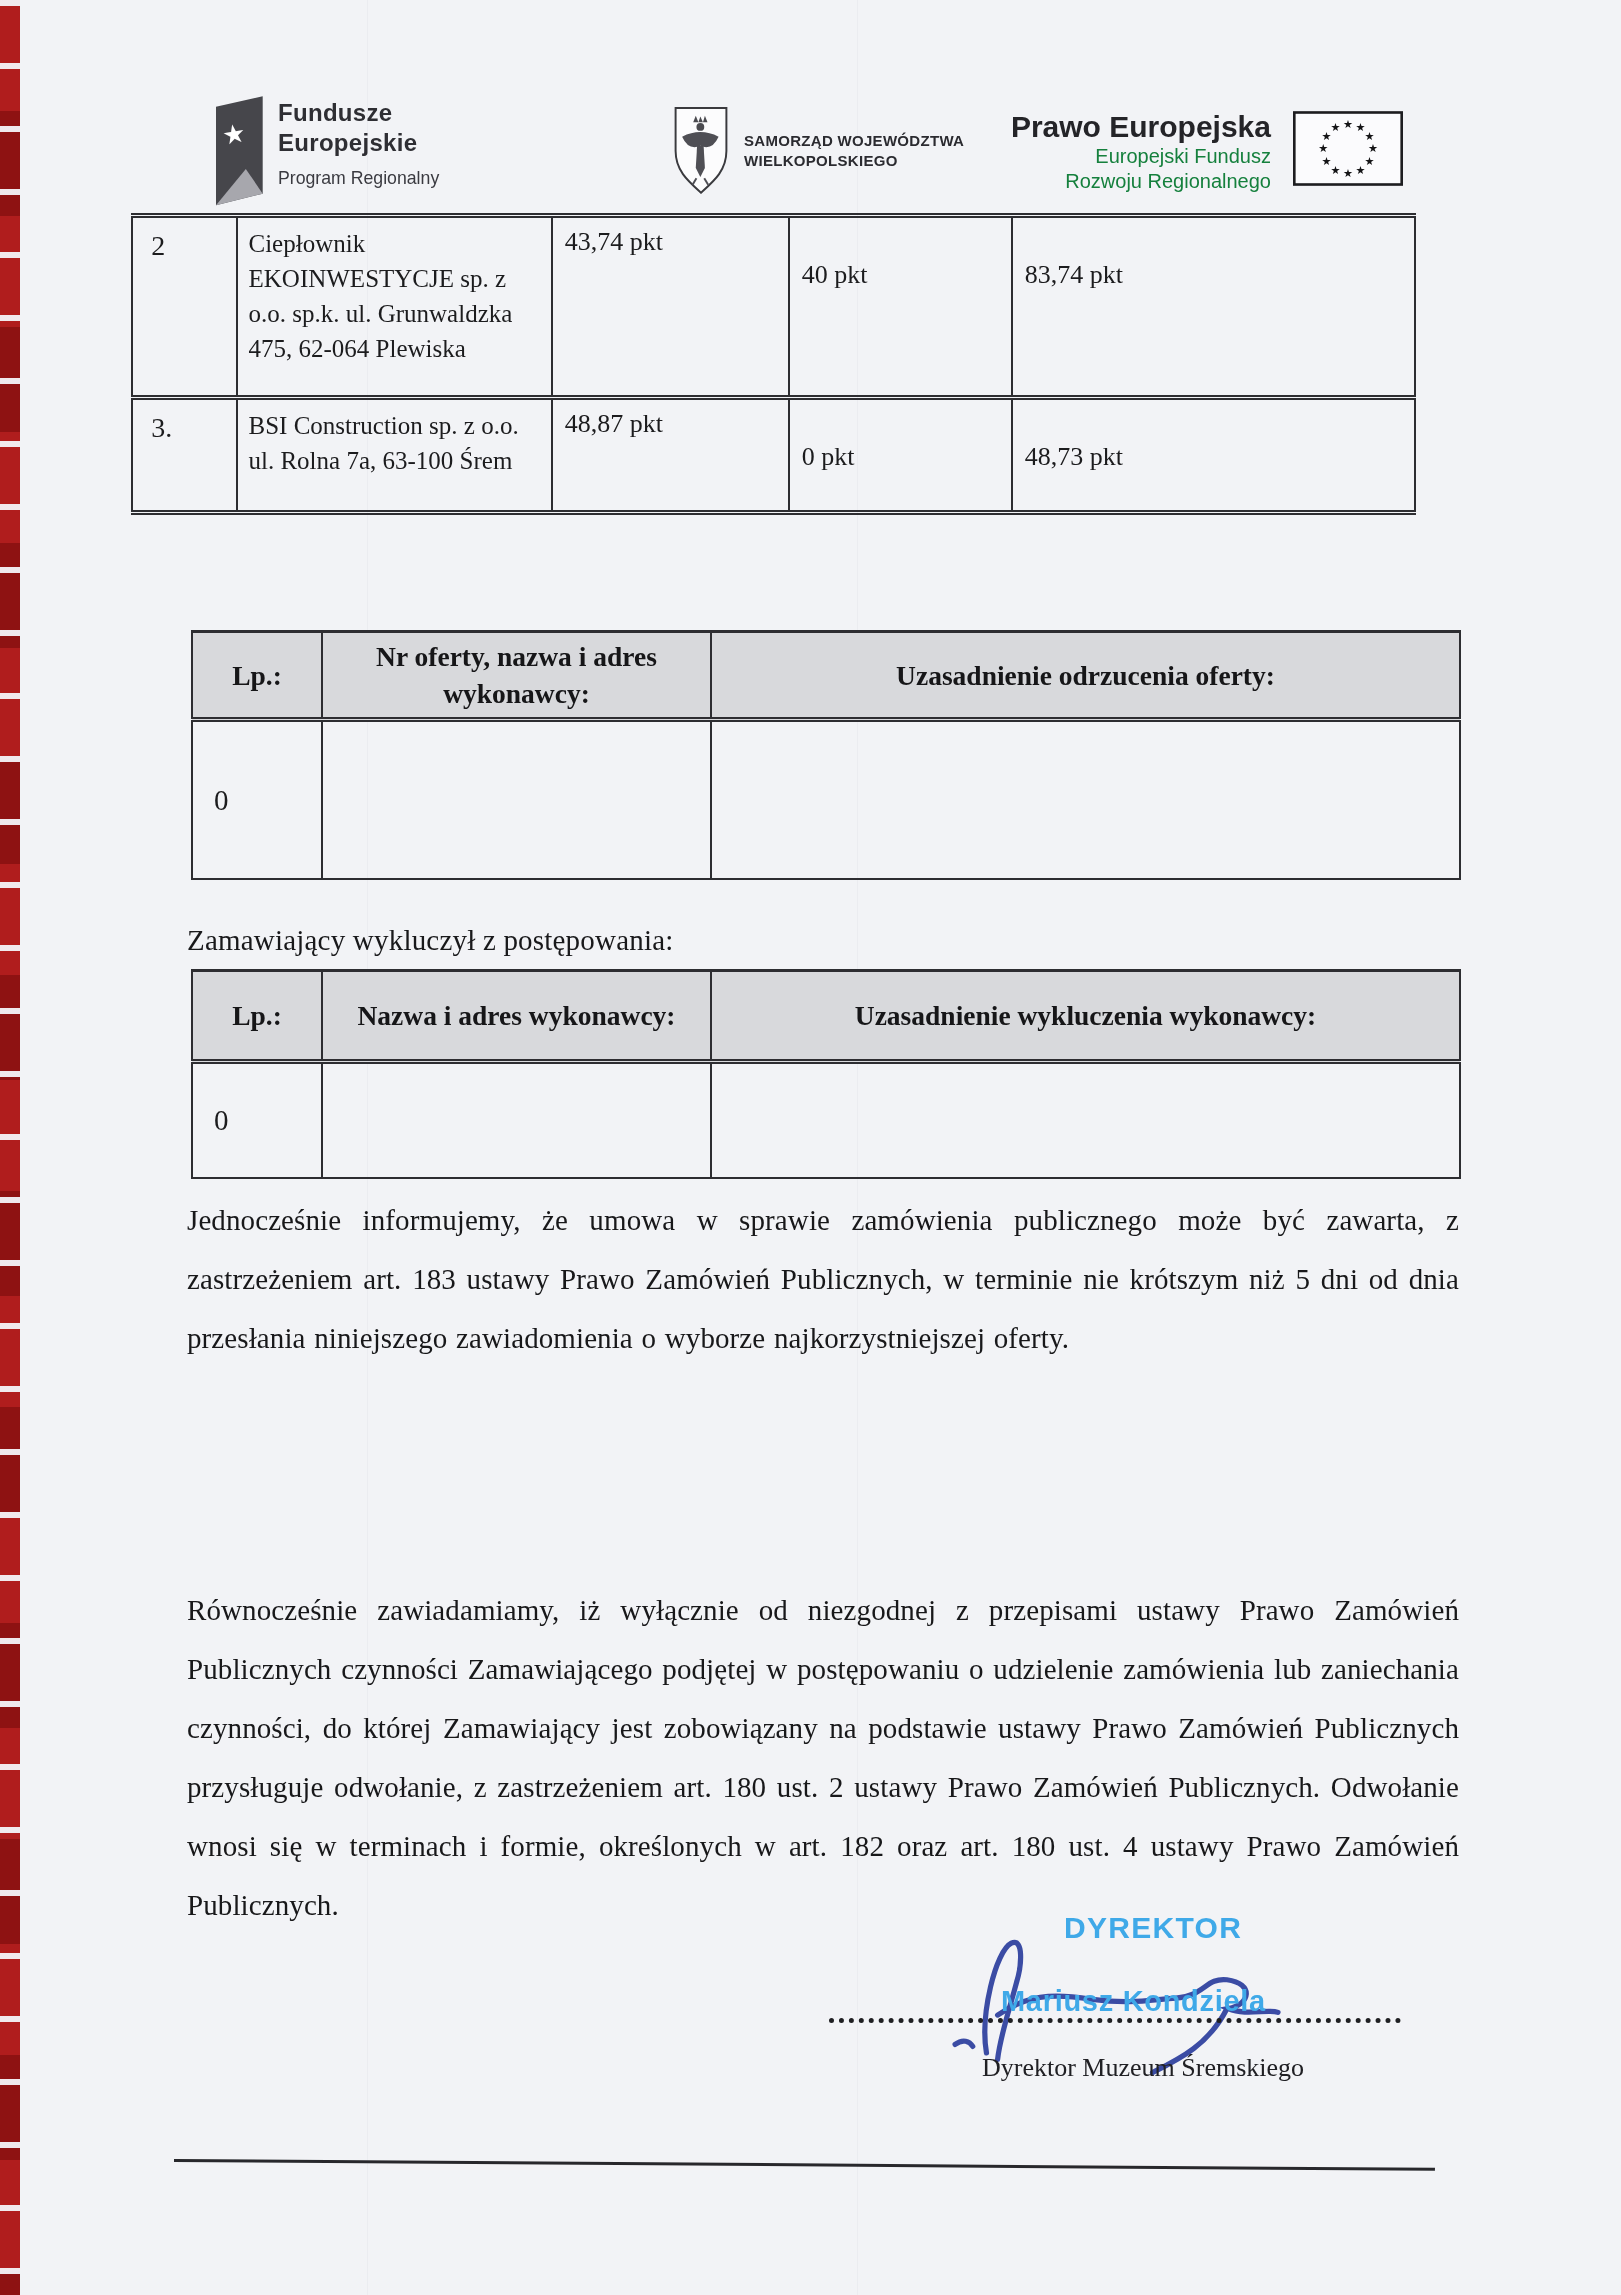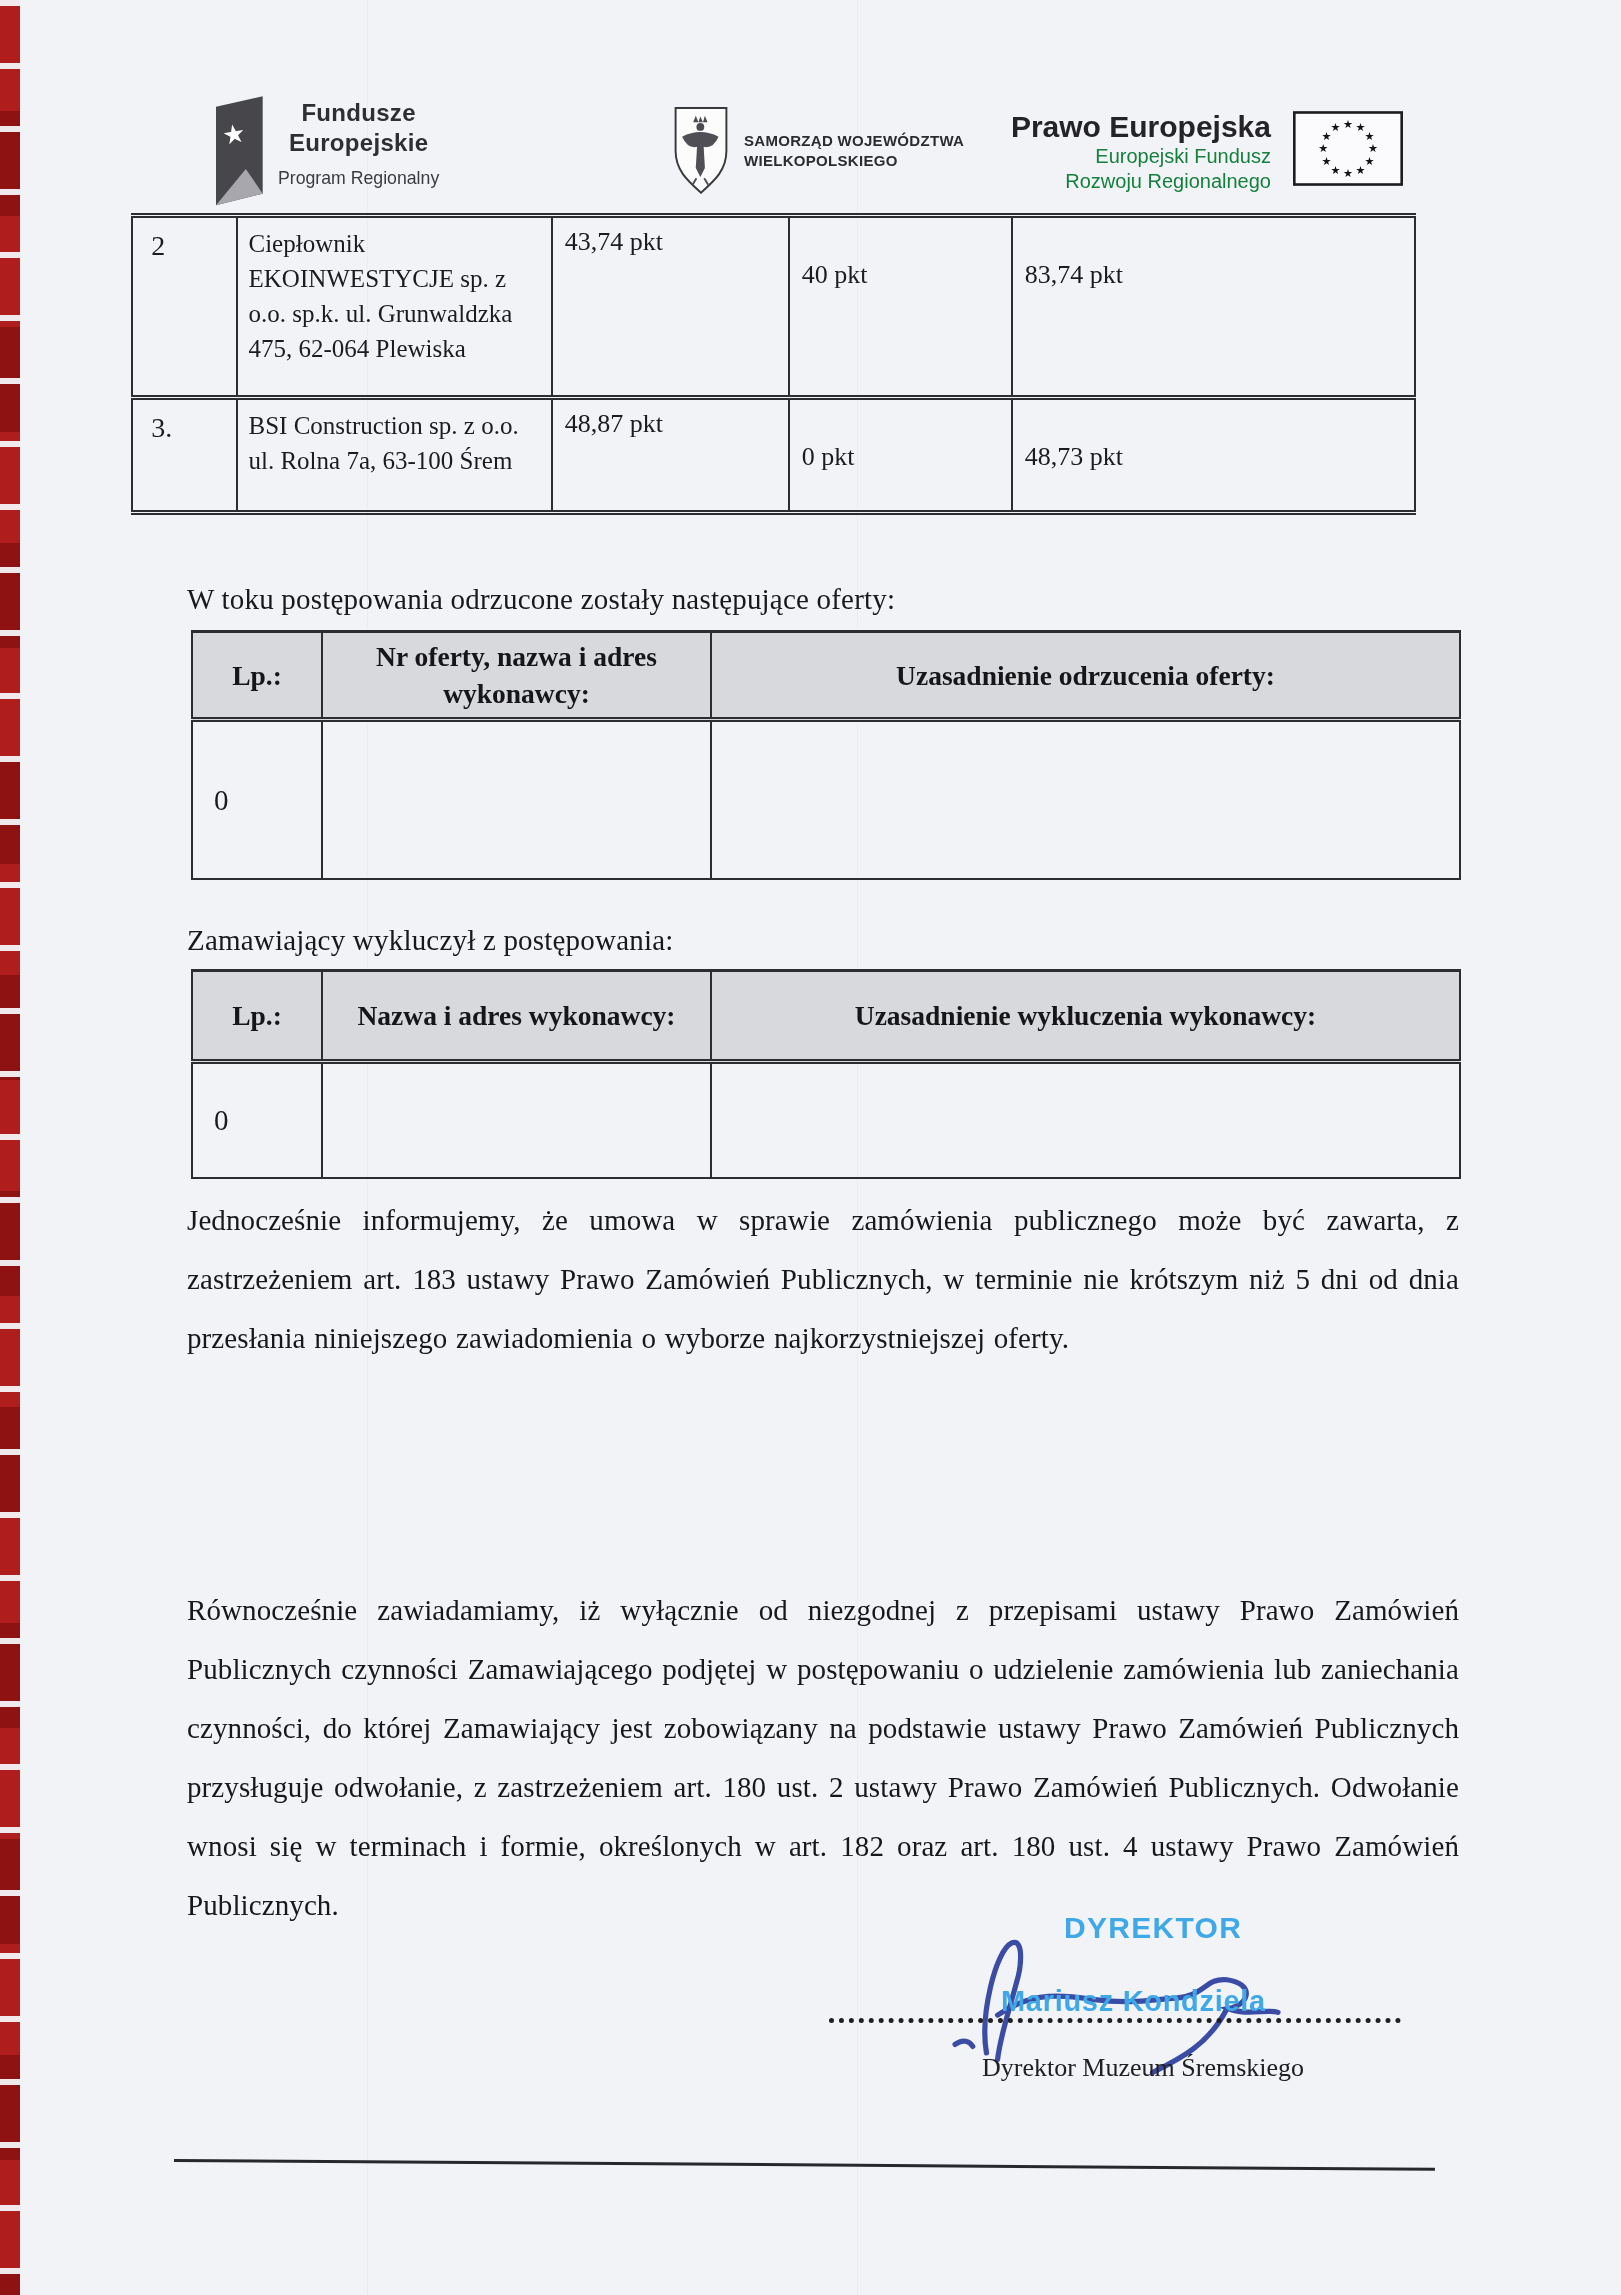--- a/index.html
+++ b/index.html
@@ -15,21 +15,21 @@
   
   .scan-strip{
     left:0;top:0;width:19.6px;height:2295px;
     background:
       repeating-linear-gradient(to bottom, rgba(244,244,248,.95) 0 5.9px, rgba(244,244,248,0) 5.9px 63px),
       repeating-linear-gradient(to bottom, #b01d1d 0 111px, #8e1212 111px 216px);
   }
   .fold{top:0;width:1.3px;height:2295px;background:#7a7a88;opacity:.05;}
 
   
-  .fe-text{left:278px;top:98px;font-family:"Liberation Sans","DejaVu Sans",sans-serif;text-align:center;}
+  .fe-text{left:278px;top:98px;font-family:"Liberation Sans","DejaVu Sans",sans-serif;}
   .fe-title{font-size:24px;font-weight:bold;line-height:29.5px;color:#2e2e33;letter-spacing:0.3px;}
   .fe-sub{font-size:17.7px;color:#3a3a40;margin-top:10.5px;}
   .voi-text{left:744px;top:131px;font-family:"Liberation Sans","DejaVu Sans",sans-serif;
     font-size:15px;font-weight:bold;color:#2b2b30;line-height:20px;letter-spacing:0.3px;}
   .eu-text{left:1008px;top:109px;width:263px;text-align:right;font-family:"Liberation Sans","DejaVu Sans",sans-serif;color:#242428;}
   .eu-title{font-size:30px;font-weight:bold;line-height:35px;}
   .eu-sub{font-size:20px;line-height:25px;color:#15803d;}
 
   
   table{border-collapse:collapse;}
@@ -163,21 +163,20 @@
     <tr class="r2">
       <td class="lp">3.</td>
       <td class="contractor">BSI Construction sp. z o.o. ul. Rolna 7a, 63-100 Śrem</td>
       <td class="pts">48,87 pkt</td>
       <td class="pts pts-low">0 pkt</td>
       <td class="pts pts-low">48,73 pkt</td>
     </tr>
   </tbody>
     </table>
 
-  <div class="abs sec-title" style="top:583px">W toku postępowania odrzucone zostały następujące oferty:</div>
 
   <table class="abs subtbl t1" style="top:630px">
     <colgroup>
         <col style="width:130px">
         <col style="width:389px">
         <col style="width:749px">
       </colgroup>
     <tbody>
         <tr>
       <th>Lp.:</th>

